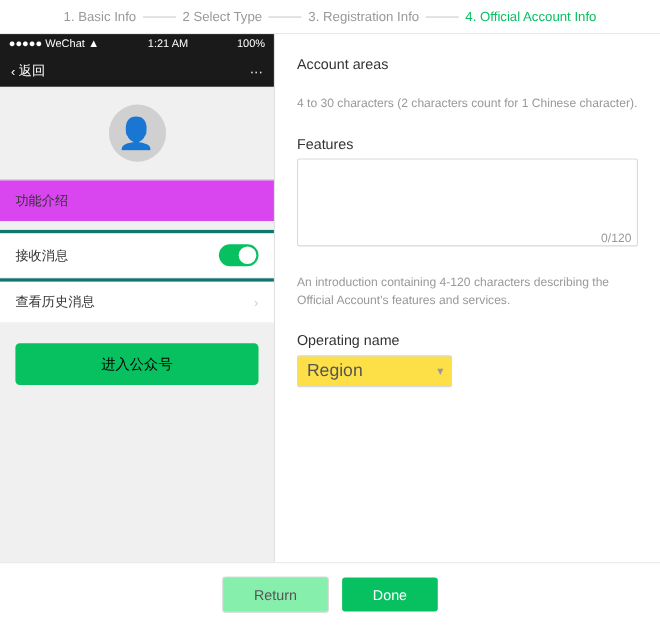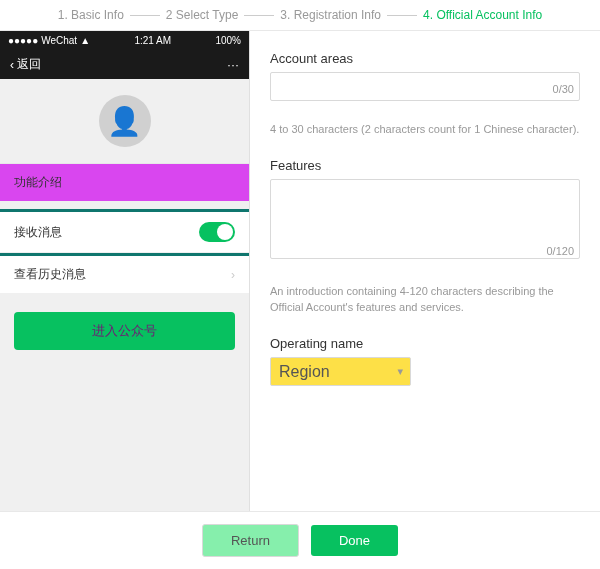--- a/index.html
+++ b/index.html
@@ -157,21 +157,21 @@
       font-size: 12px;
     }
 
     
     .green-btn-area {
       padding: 10px 14px;
       background: #f0f0f0;
     }
     .green-btn {
       background: #07c160;
-      color: #701a75;
+      color: #000000;
       border: none;
       border-radius: 4px;
       width: 100%;
       padding: 10px;
       font-size: 13px;
       cursor: pointer;
     }
 
     
     .form-panel {
@@ -364,24 +364,20 @@
       <div class="green-btn-area">
         <button class="green-btn">进入公众号</button>
       </div>
     </div>
   </div>
 
   <div class="form-panel">
 
     <div class="form-section">
       <div class="form-label">Account areas</div>
-      <div class="input-wrapper">
-        <input type="text" class="form-input" style="padding-right: 40px;">
-        <span class="input-counter">0/30</span>
-      </div>
       <div class="form-hint">4 to 30 characters (2 characters count for 1 Chinese character).</div>
     </div>
 
     <div class="form-section">
       <div class="form-label">Features</div>
       <div class="textarea-wrapper">
         <textarea class="form-textarea" style="padding-bottom: 18px;"></textarea>
         <span class="textarea-counter">0/120</span>
       </div>
       <div class="form-hint">An introduction containing 4-120 characters describing the Official Account's features and services.</div>

